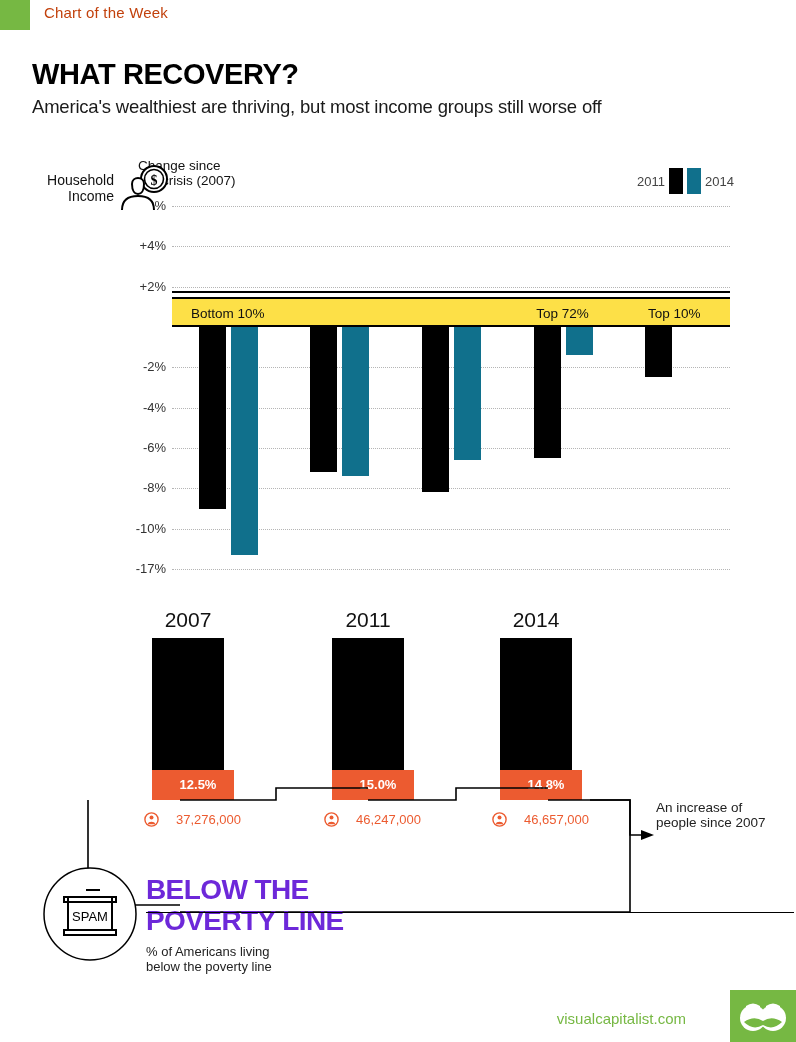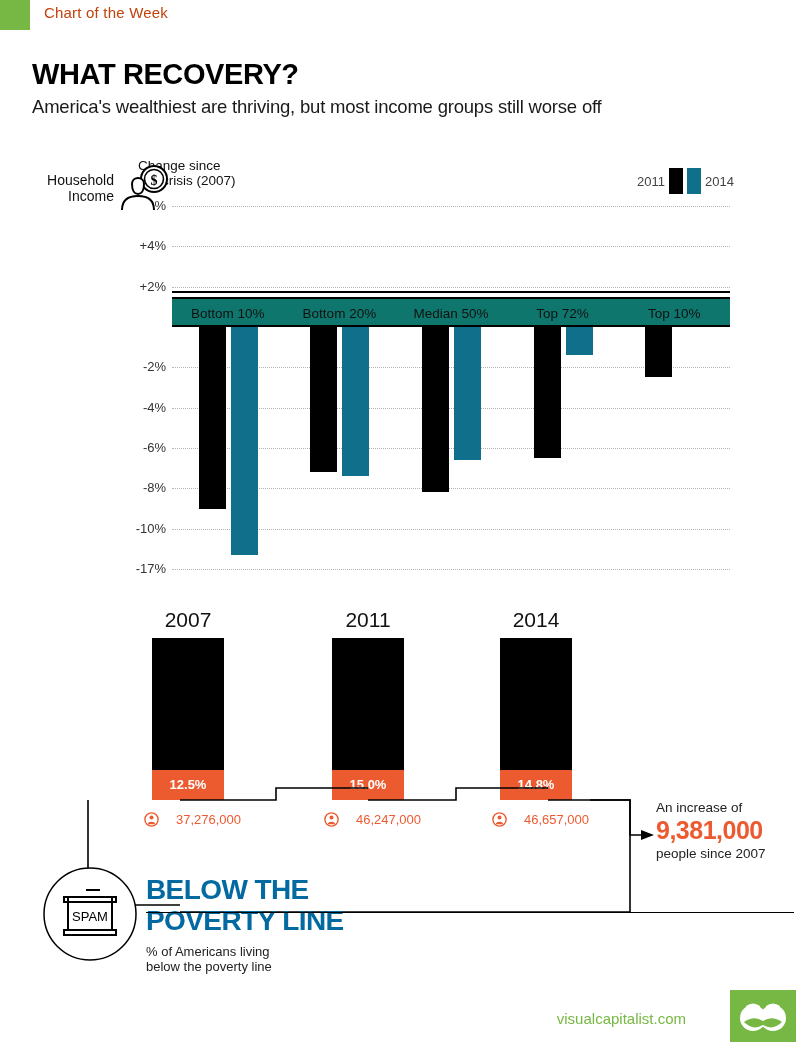--- a/index.html
+++ b/index.html
@@ -25,21 +25,21 @@
   .legend-sw{width:14px;height:26px;display:block;}
 
   .gridline{position:absolute;left:172px;width:558px;height:0;
             border-top:1px dotted #b5b5b5;}
   .ylabel{position:absolute;width:46px;text-align:right;left:120px;
           font-size:13px;color:#333;transform:translateY(-8px);}
 
   
   #catband{position:absolute;left:172px;width:558px;height:30px;
            border-top:2.5px solid #000;border-bottom:2.5px solid #000;
-           background:#0f766e;box-sizing:border-box;z-index:6;}
+           background:#fde047;box-sizing:border-box;z-index:6;}
   #catband-inner{position:relative;width:100%;height:100%;}
   .cat{position:absolute;top:0;height:30px;line-height:30px;text-align:center;
        font-size:13.5px;color:#111;}
   #catband-top-rule{position:absolute;left:172px;width:558px;height:0;border-top:2.5px solid #000;z-index:6;}
 
   
   #plot{position:absolute;left:172px;top:0;width:558px;height:440px;}
   .bar{position:absolute;width:27px;}
   .bar.b2011{background:#000000;}
   .bar.b2014{background:#10708c;}
@@ -47,36 +47,36 @@
   
   #hh-label{position:absolute;left:22px;top:172px;width:92px;text-align:right;
             font-size:14px;line-height:16px;color:#111;z-index:7;}
   #coin-icon{position:absolute;left:118px;top:164px;width:56px;height:48px;z-index:8;}
 
   
   #poverty{position:absolute;left:0;top:600px;width:796px;height:280px;}
   .pyear{position:absolute;font-size:21px;color:#111;text-align:center;width:120px;}
   .pbar{position:absolute;width:72px;background:#000;}
   .ppct{position:absolute;width:72px;height:30px;line-height:30px;text-align:center;
-        background:#ec5b30;color:#fff;font-size:13px;font-weight:bold;}
+        background:#ec5b30;color:#fff;font-size:13px;font-weight:bold;padding-left:10px;}
   .pcount{position:absolute;display:flex;align-items:center;gap:17px;
           font-size:13px;color:#ec5b30;white-space:nowrap;}
 
   #connector{position:absolute;left:0;top:600px;width:796px;height:340px;
              pointer-events:none;}
 
   #increase{position:absolute;left:656px;top:800px;width:140px;}
   #inc-pre{font-size:13.5px;color:#222;}
   #inc-num{font-size:25px;font-weight:bold;color:#ec5b30;letter-spacing:-.5px;margin:1px 0 1px;}
   #inc-post{font-size:13.5px;color:#222;}
 
   
   #spam-circle{position:absolute;left:42px;top:866px;width:96px;height:96px;}
   #bpl{position:absolute;left:146px;top:874px;}
-  #bpl-l1,#bpl-l2{font-size:28px;font-weight:bold;letter-spacing:-.6px;line-height:31px;color:#0369a1;}
+  #bpl-l1,#bpl-l2{font-size:28px;font-weight:bold;letter-spacing:-.6px;line-height:31px;color:#6d28d9;}
   #bpl-rule{position:absolute;left:146px;top:912px;width:648px;height:0;border-top:1.5px solid #000;}
   #bpl-sub{position:absolute;left:146px;top:944px;font-size:13px;line-height:15px;color:#222;}
   #footer-url{position:absolute;right:110px;top:1010px;font-size:15px;color:#76b843;}
   #footer-logo{position:absolute;right:0;top:990px;width:66px;height:52px;background:#76b843;}
 </style>
 </head>
 <body>
 
 <div id="topbar">
   <div id="topbar-accent"></div>
@@ -120,22 +120,20 @@
       <div class="ylabel" style="top: 298px;">-6%</div>
       <div class="ylabel" style="top: 338.333px;">-8%</div>
       <div class="ylabel" style="top: 378.667px;">-10%</div>
       <div class="ylabel" style="top: 419px;">-17%</div>
     </div>
 
   <div id="catband-top-rule" style="top: 141px;"></div>
   <div id="catband" style="top: 147px;">
     <div id="catband-inner">
         <div class="cat" style="left: 0px; width: 111.6px;">Bottom 10%</div>
-        <div class="cat" style="left: 111.6px; width: 111.6px;">Bottom 20%</div>
-        <div class="cat" style="left: 223.2px; width: 111.6px;">Median 50%</div>
         <div class="cat" style="left: 334.8px; width: 111.6px;">Top 72%</div>
         <div class="cat" style="left: 446.4px; width: 111.6px;">Top 10%</div>
       </div>
   </div>
 
   <div id="plot">
       <div class="bar b2011" style="left: 26.8px; top: 177px; height: 181.5px;"></div>
       <div class="bar b2011" style="left: 138.4px; top: 177px; height: 145.2px;"></div>
       <div class="bar b2011" style="left: 250px; top: 177px; height: 165.367px;"></div>
       <div class="bar b2011" style="left: 361.6px; top: 177px; height: 131.083px;"></div>
@@ -200,21 +198,20 @@
   <path d="M88 200 L88 305 L180 305" fill="none" stroke="#000" stroke-width="1.6"></path>
   <path d="M180 200 L276 200 L276 188 L368 188" fill="none" stroke="#000" stroke-width="1.6"></path>
   <path d="M368 200 L456 200 L456 188 L548 188" fill="none" stroke="#000" stroke-width="1.6"></path>
   <path d="M548 200 L630 200 L630 312 L180 312" fill="none" stroke="#000" stroke-width="1.6"></path>
   <path d="M590 200 L630 200 L630 235 L648 235" fill="none" stroke="#000" stroke-width="1.6"></path>
   <path d="M641 230 L654 235 L641 240 Z" fill="#000"></path>
 </svg>
 
 <div id="increase">
   <div id="inc-pre">An increase of</div>
-  <div id="inc-num">9,381,000</div>
   <div id="inc-post">people since 2007</div>
 </div>
 
 <svg id="spam-circle" viewBox="0 0 96 96">
   <circle cx="48" cy="48" r="46" fill="#fff" stroke="#000" stroke-width="1.5"></circle>
   <line x1="44" y1="24" x2="58" y2="24" stroke="#000" stroke-width="2"></line>
   <path d="M26 31 H70 M26 31 L26 36 M70 31 L70 36" stroke="#000" stroke-width="2" fill="none"></path>
   <rect x="22" y="31" width="52" height="5" fill="none" stroke="#000" stroke-width="2"></rect>
   <rect x="26" y="36" width="44" height="28" fill="none" stroke="#000" stroke-width="2"></rect>
   <rect x="22" y="64" width="52" height="5" fill="none" stroke="#000" stroke-width="2"></rect>

